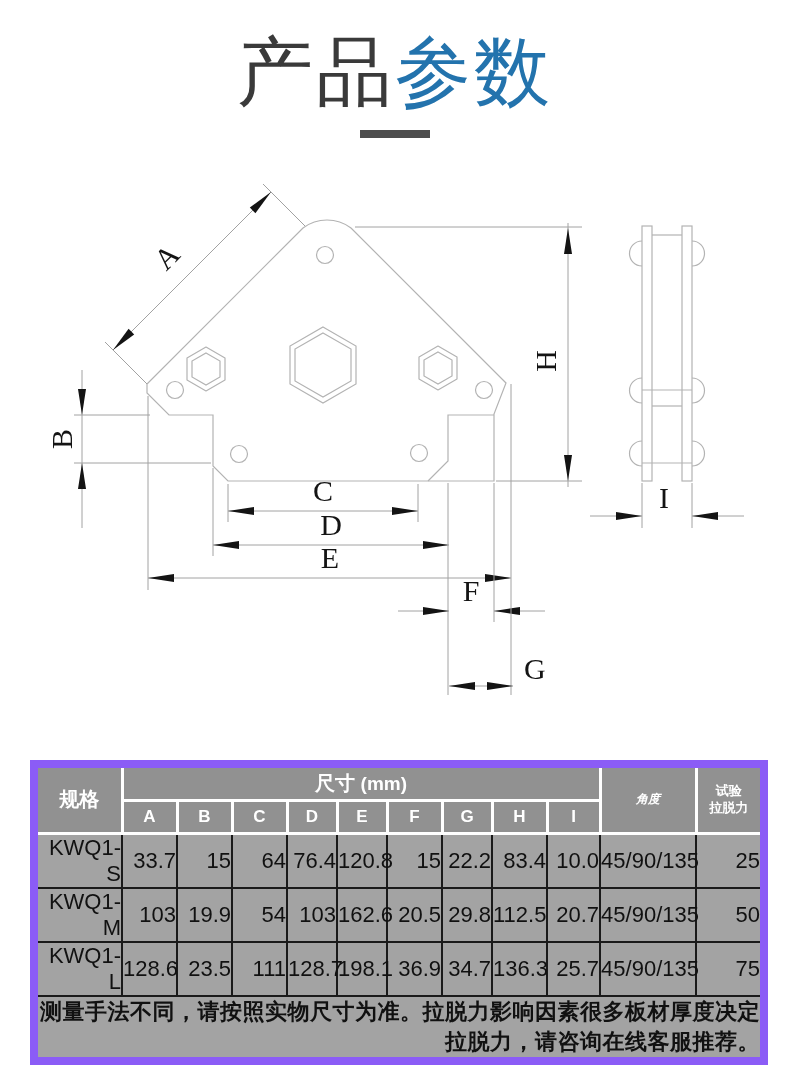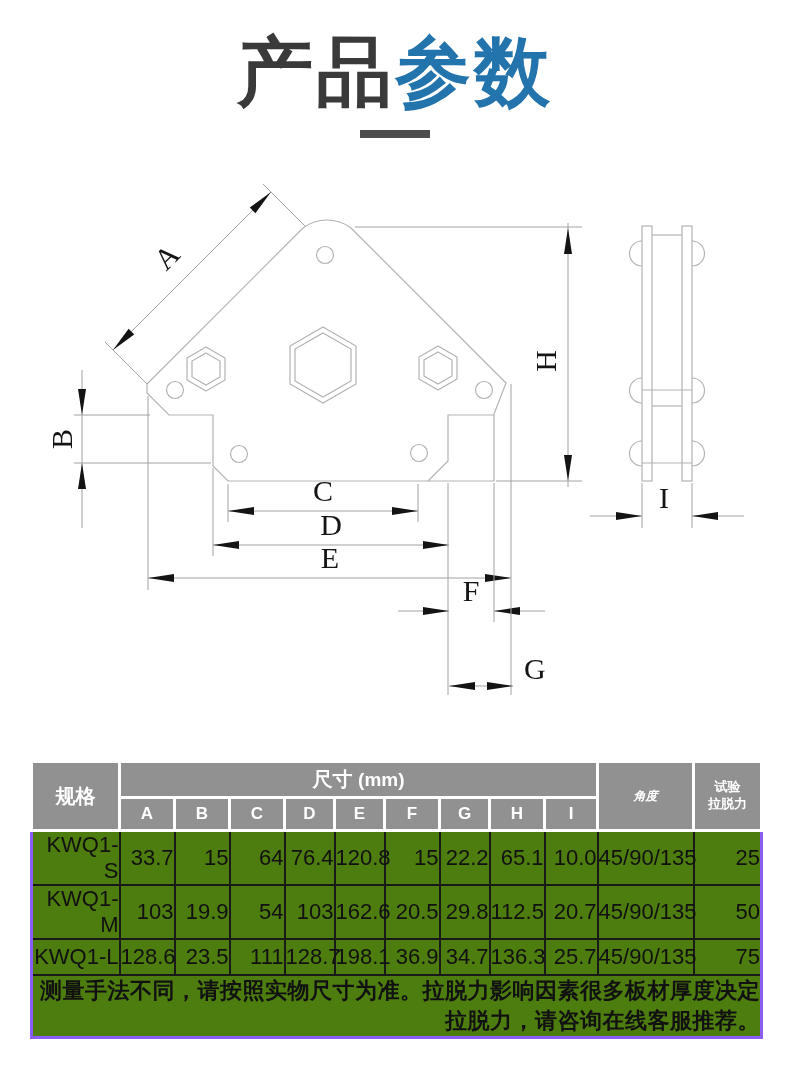--- a/index.html
+++ b/index.html
@@ -10,21 +10,21 @@
     margin: 0 auto;
     font-family: "Liberation Sans", "DejaVu Sans", sans-serif;
     overflow: hidden;
     position: relative;
   }
 
   
   .hdr { text-align: center; padding-top: 34px; }
   .hdr h1 {
     font-size: 76px;
-    font-weight: bold;
+    font-weight: normal;
     line-height: 1;
     letter-spacing: 3px;
     color: #3a3a3a;
   }
   .hdr h1 .accent { color: #2373ad; }
   .hdr .subtitle {
     margin-top: 40px;
     font-size: 24px;
     letter-spacing: 1px;
     color: #8f8f8f;
@@ -46,22 +46,22 @@
     font-size: 30px;
     fill: #141414;
   }
 
   
   .spec-wrap { width: 730px; margin: 56px auto 0 auto; }
   table.spec {
     width: 730px;
     border-collapse: collapse;
     table-layout: fixed;
-    border: 3px solid #8b5cf6;
-    background: #4d7c0f;
+    border: 8px solid #8b5cf6;
+    background: #a3a3a3;
   }
   table.spec th {
     background: #919191;
     color: #ffffff;
     border: 3px solid #ffffff;
     font-weight: bold;
     text-align: center;
     vertical-align: middle;
   }
   th.h-spec { font-size: 20px; }
@@ -259,21 +259,21 @@
     </tr>
     <tr>
       <td class="model">KWQ1-S</td>
       <td>33.7</td>
       <td>15</td>
       <td>64</td>
       <td>76.4</td>
       <td>120.8</td>
       <td>15</td>
       <td>22.2</td>
-      <td>65.1</td>
+      <td>83.4</td>
       <td>10.0</td>
       <td>45/90/135</td>
       <td>25</td>
     </tr>
     <tr>
       <td class="model">KWQ1-M</td>
       <td>103</td>
       <td>19.9</td>
       <td>54</td>
       <td>103</td>

